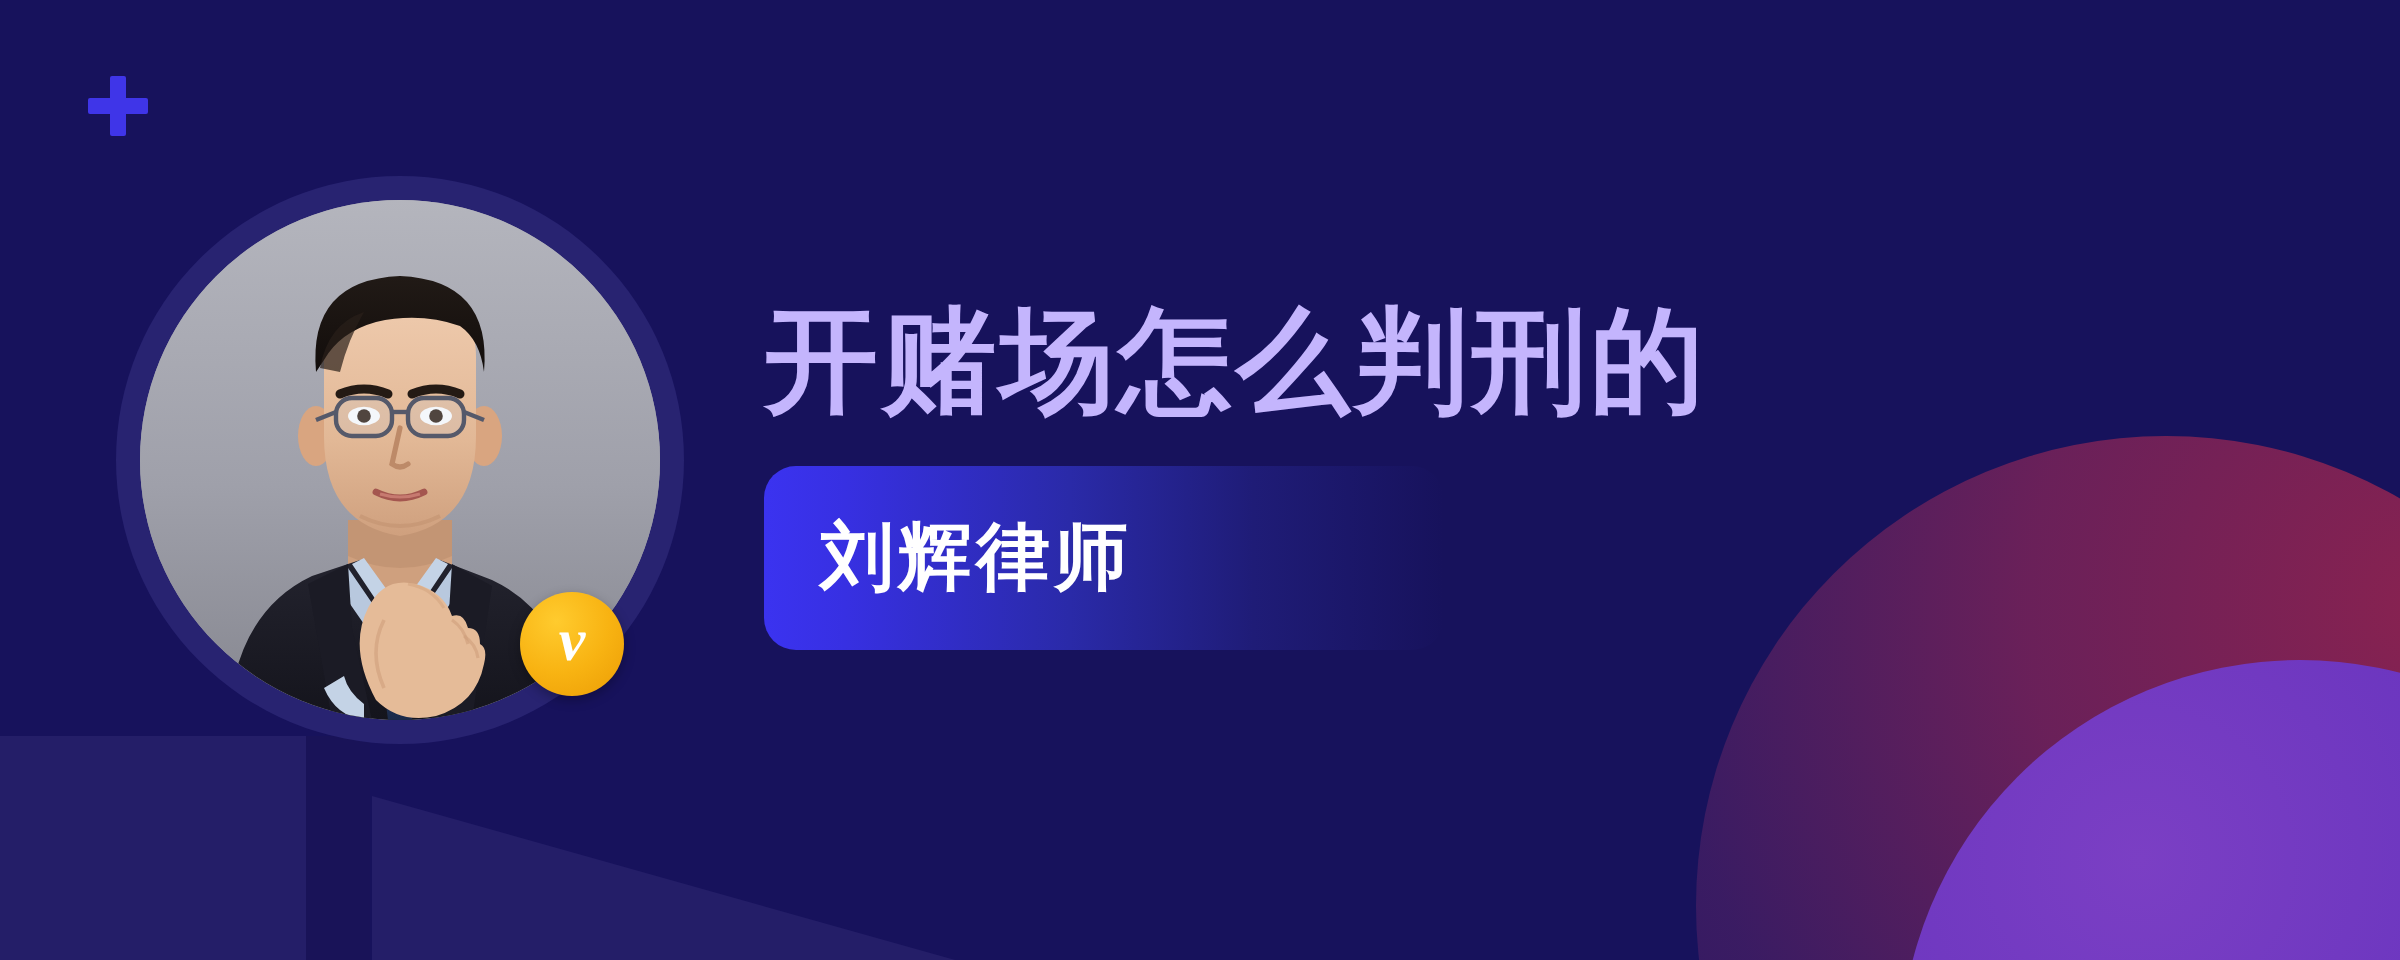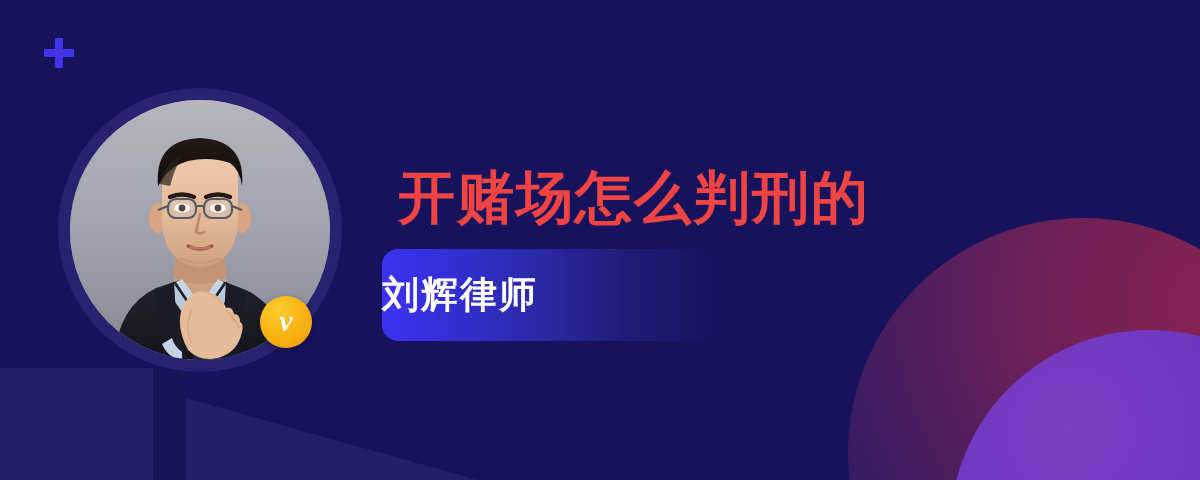--- a/index.html
+++ b/index.html
@@ -165,41 +165,42 @@
 
   
   .content {
     position: absolute;
     left: 382px;
     top: 150px;
     width: 760px;
   }
 
   .page-title {
-    margin: 16px;
-    color: #ef4444;
+    margin: 0;
+    color: #c4b5fd;
     font-size: 57px;
     font-weight: bold;
     line-height: 1.1;
     letter-spacing: 2px;
     white-space: nowrap;
   }
 
   .subtitle-pill {
     position: relative;
     margin-top: 20px;
     width: 340px;
     height: 92px;
     border-radius: 16px;
     background: linear-gradient(90deg, #3b33f0 0%, #3730e2 12%, #2a2aa8 45%, #1f1c77 72%, rgba(23,18,92,0) 100%);
     display: flex;
     align-items: center;
   }
 
   .subtitle-text {
+    padding-left: 28px;
     color: #ffffff;
     font-size: 37px;
     font-weight: bold;
     letter-spacing: 2px;
     line-height: 1;
     white-space: nowrap;
   }
 </style>
 </head>
 <body>

